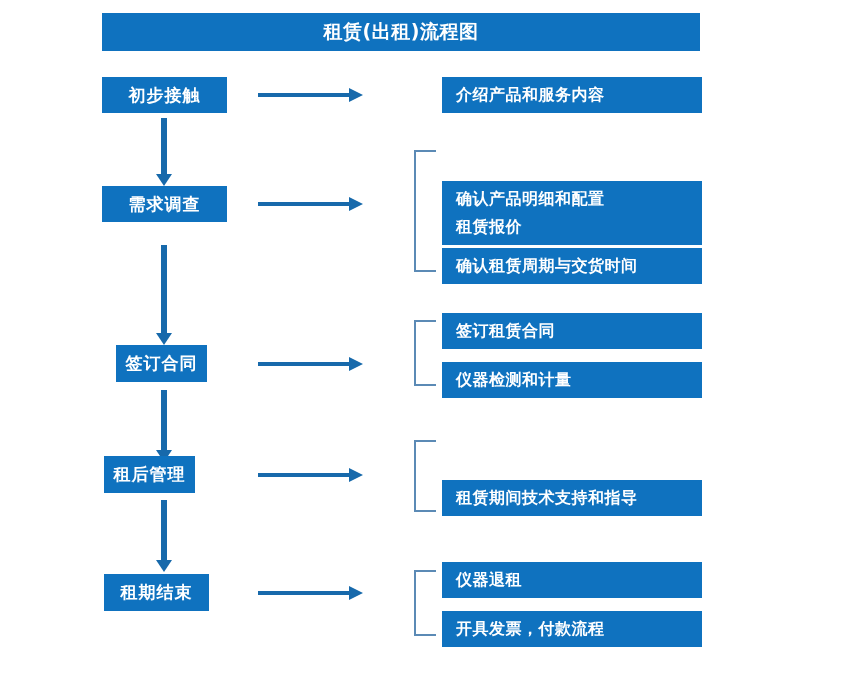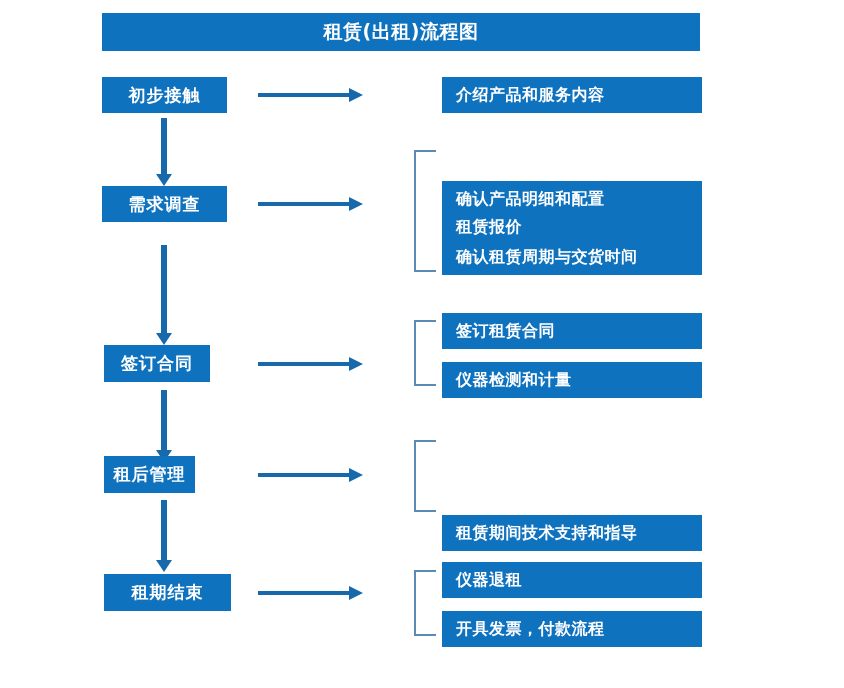--- a/index.html
+++ b/index.html
@@ -152,28 +152,28 @@
 
   <div class="h-arrow" style="left:258px; top:197px;">
     <div class="shaft"></div>
     <div class="head"></div>
   </div>
 
   <div class="bracket" style="left:414px; top:150px; height:122px;"></div>
 
   <div class="detail-box" style="top:133px;margin-top:48px;">确认产品明细和配置</div>
   <div class="detail-box" style="top:186px;margin-top:23px;">租赁报价</div>
-  <div class="detail-box" style="top:239px;">确认租赁周期与交货时间</div>
+  <div class="detail-box" style="top:248px;">确认租赁周期与交货时间</div>
 
   <div class="v-arrow" style="left:156px; top:245px; height:100px;">
     <div class="shaft" style="height:88px;"></div>
     <div class="head"></div>
   </div>
 
-  <div class="stage-box" style="left:104px; top:345px; width:106px; height:37px;">签订合同</div>
+  <div class="stage-box" style="left:116px; top:345px; width:91px; height:37px;">签订合同</div>
 
   <div class="h-arrow" style="left:258px; top:357px;">
     <div class="shaft"></div>
     <div class="head"></div>
   </div>
 
   <div class="bracket" style="left:414px; top:320px; height:66px;"></div>
 
   <div class="detail-box" style="top:313px;">签订租赁合同</div>
   <div class="detail-box" style="top:362px;">仪器检测和计量</div>
@@ -185,28 +185,28 @@
 
   <div class="stage-box" style="left:104px; top:456px; width:91px; height:37px;">租后管理</div>
 
   <div class="h-arrow" style="left:258px; top:468px;">
     <div class="shaft"></div>
     <div class="head"></div>
   </div>
 
   <div class="bracket" style="left:414px; top:440px; height:72px;"></div>
 
-  <div class="detail-box" style="top:515px;">租赁期间技术支持和指导</div>
+  <div class="detail-box" style="top:480px;">租赁期间技术支持和指导</div>
 
   <div class="v-arrow" style="left:156px; top:500px; height:72px;">
     <div class="shaft" style="height:60px;"></div>
     <div class="head"></div>
   </div>
 
-  <div class="stage-box" style="left:104px; top:574px; width:127px; height:37px;">租期结束</div>
+  <div class="stage-box" style="left:104px; top:574px; width:105px; height:37px;">租期结束</div>
 
   <div class="h-arrow" style="left:258px; top:586px;">
     <div class="shaft"></div>
     <div class="head"></div>
   </div>
 
   <div class="bracket" style="left:414px; top:570px; height:66px;"></div>
 
   <div class="detail-box" style="top:562px;">仪器退租</div>
   <div class="detail-box" style="top:611px;">开具发票，付款流程</div>

